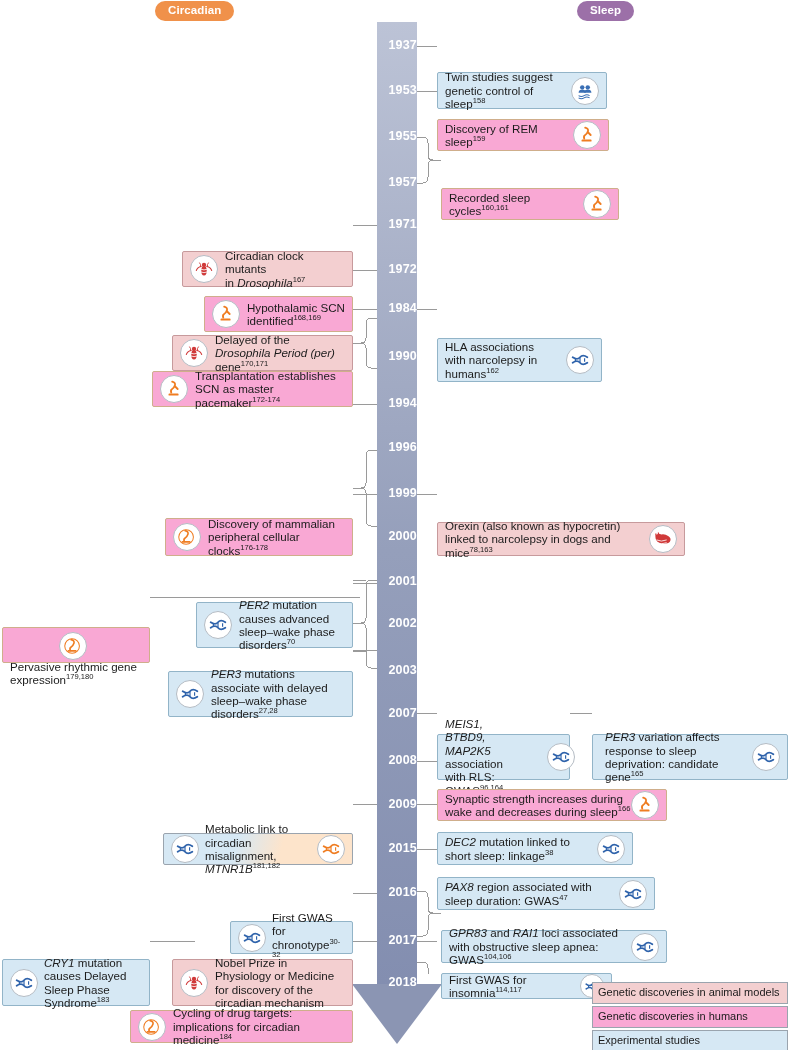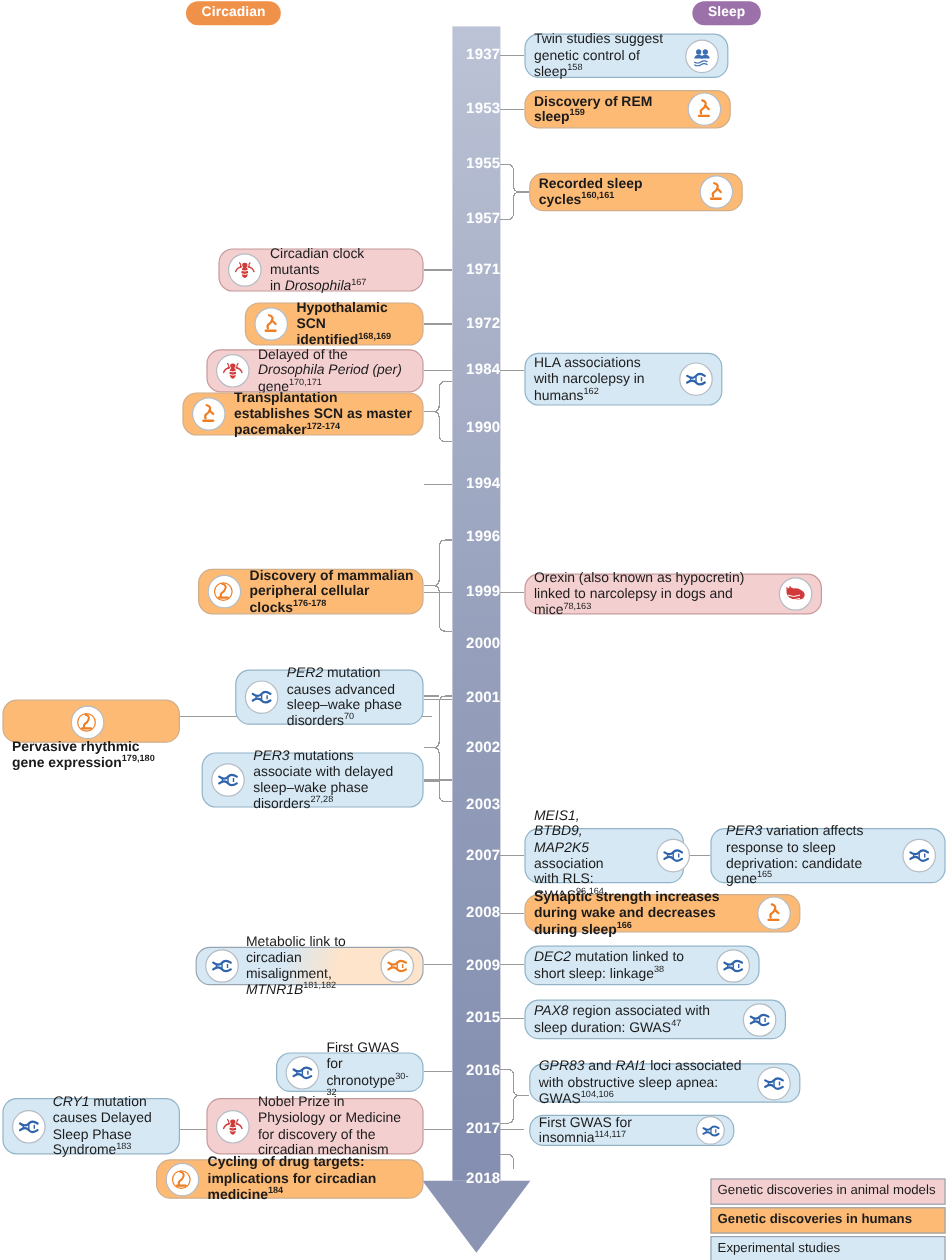--- a/index.html
+++ b/index.html
@@ -36,32 +36,33 @@
     font-weight:bold;
     letter-spacing:.2px;
     line-height:13px;
   }
 
   
   .box{
     position:absolute;
     box-sizing:border-box;
     border:1px solid #9aa4ae;
-    border-radius:12px;
+    border-radius:2px;
     display:flex;
     align-items:center;
     padding:4px 7px;
     font-size:11.6px;
     line-height:13.4px;
     color:#1b1b1b;
+    margin-top:44px;
   }
   .box .txt{flex:1 1 auto;}
   .box .ico{flex:0 0 auto;}
   .animal{background:#f3cfd0;border-color:#c79a9c;}
-  .human{background:#fdba74;border-color:#cfae8b;font-weight:bold;}
+  .human{background:#f9a8d4;border-color:#cfae8b;}
   .exper{background:#d6e8f4;border-color:#92b4c8;}
   .split{
     background:linear-gradient(105deg,#d6e8f4 0%,#d6e8f4 38%,#fde4cb 62%,#fde4cb 100%);
     border-color:#9aa4ae;
   }
   sup{font-size:7.6px;vertical-align:super;line-height:0;}
   i{font-style:italic;}
 
   
   .ico{

